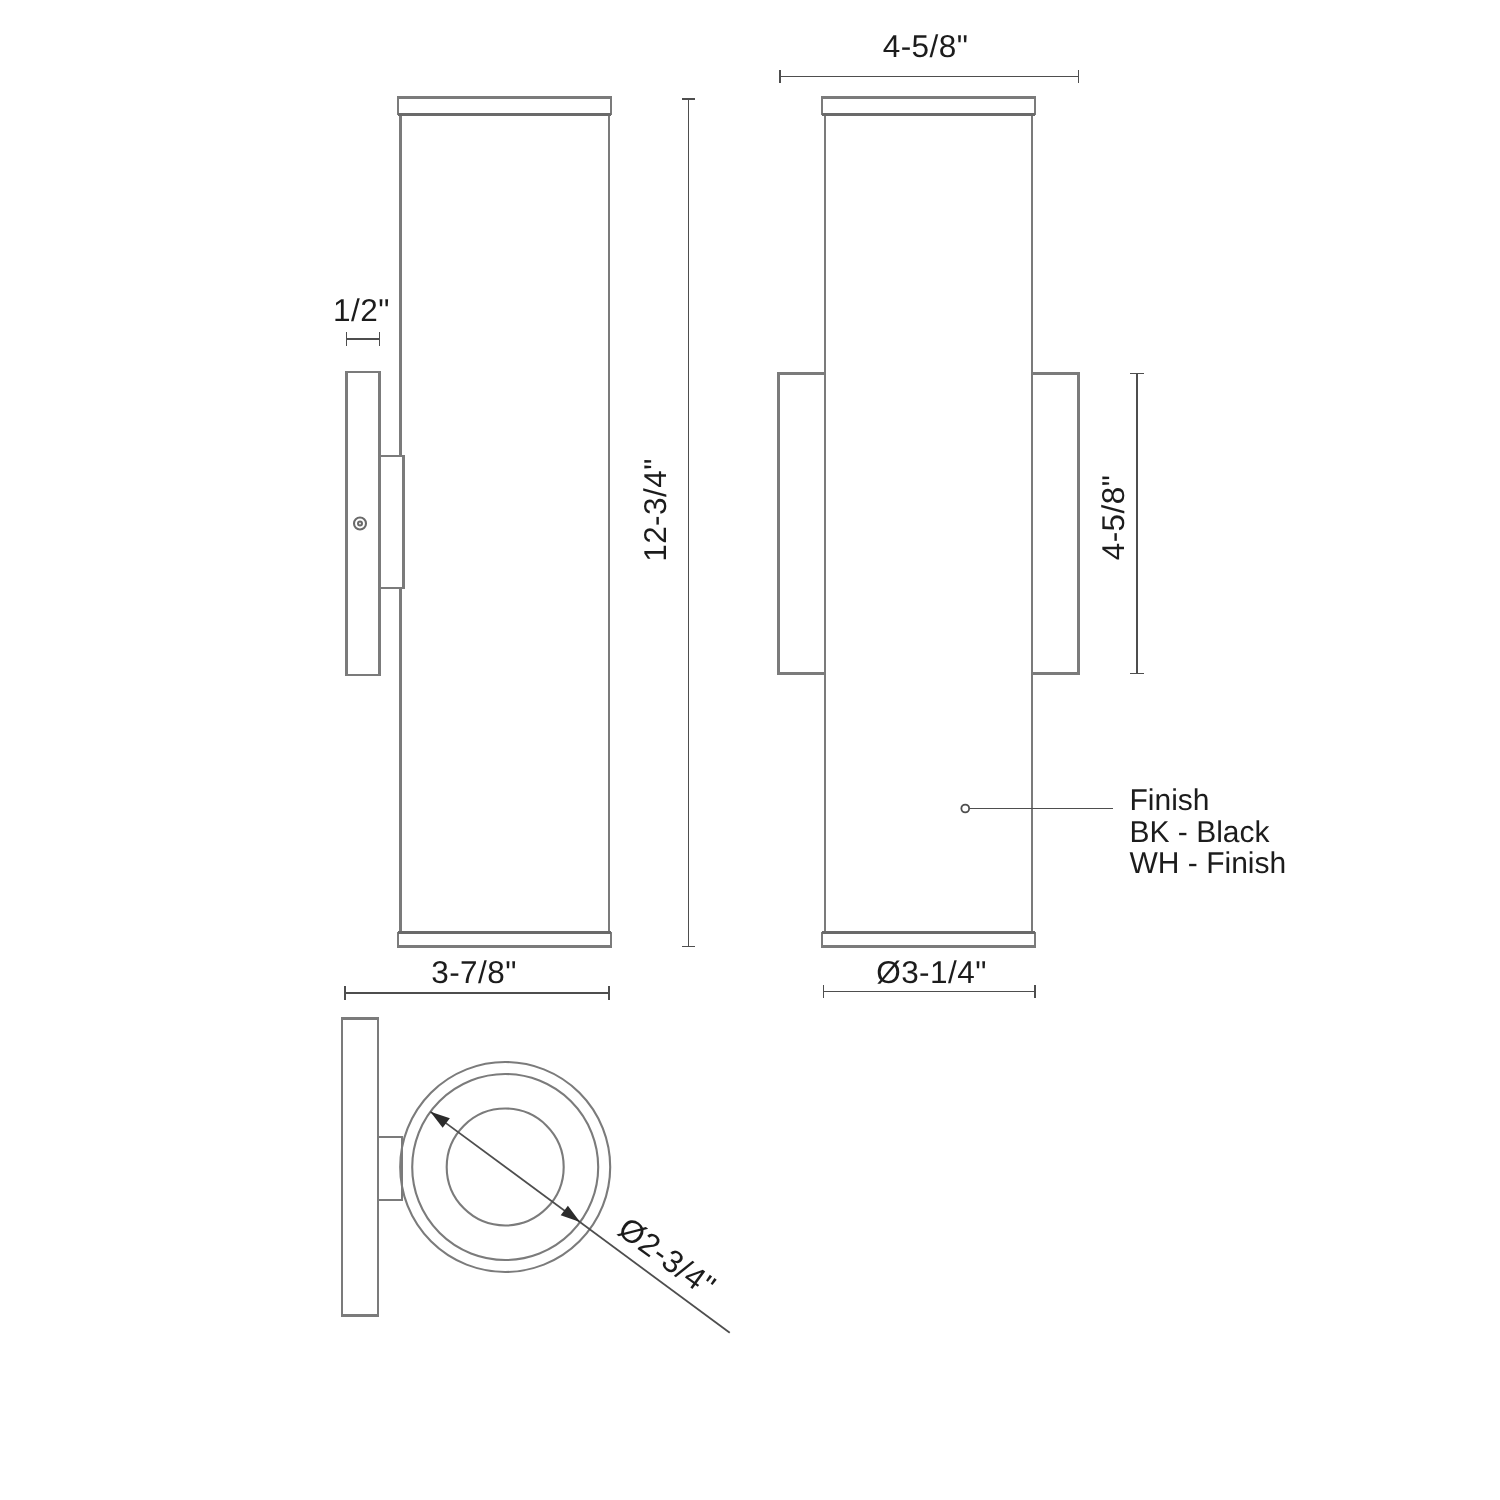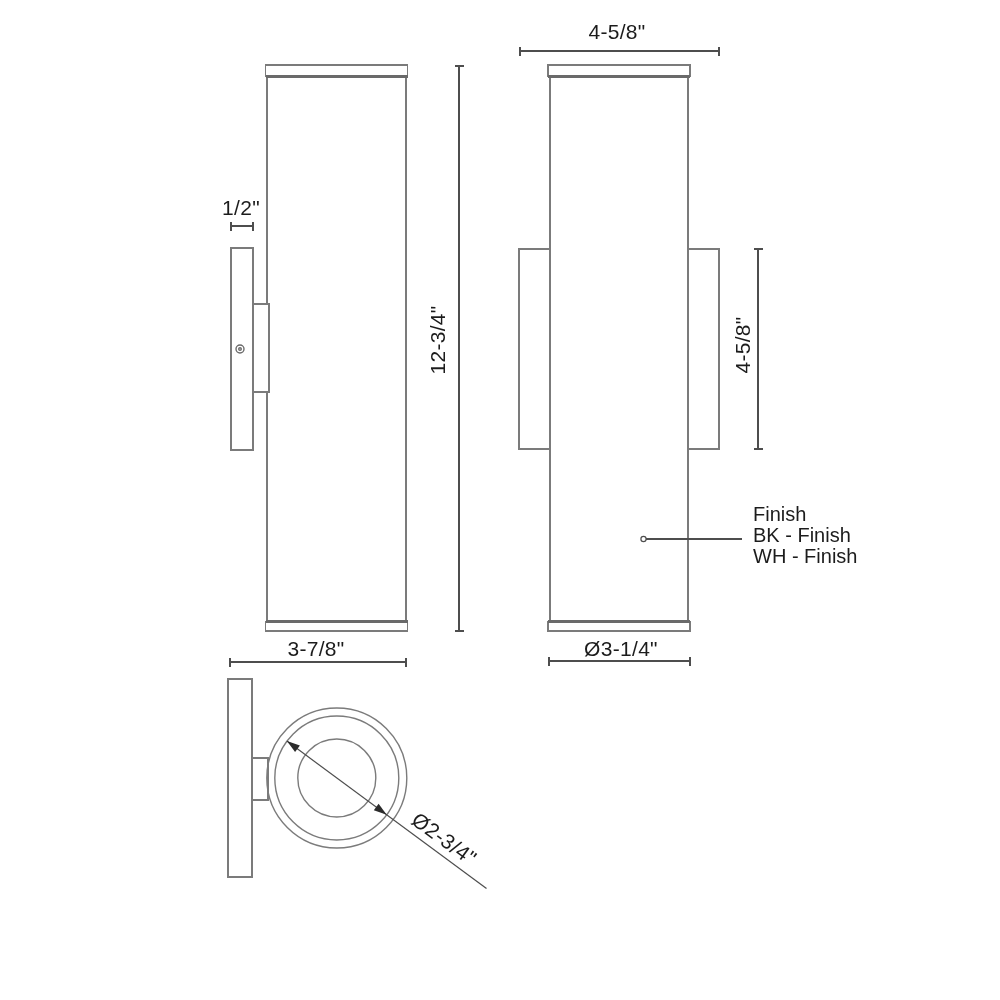--- a/index.html
+++ b/index.html
@@ -137,19 +137,19 @@
   <div class="dim-label rot-ccw" style="left:438px; top:340px;">12-3/4"</div>
 
   <div class="dim-label rot-ccw" style="left:743px; top:345px;">4-5/8"</div>
 
   <div class="dim-label" style="left:316px; top:649px;">3-7/8"</div>
 
   <div class="dim-label" style="left:621px; top:649px;">Ø3-1/4"</div>
 
   <div class="dim-label rot-diag" style="left:444px; top:839px;">Ø2-3/4"</div>
 
-  <div class="note-block" style="left:753px; top:504px;">
+  <div class="note-block" style="left:753px; top:524px;">
     <div>Finish</div>
-    <div>BK - Finish</div>
+    <div>BK - Black</div>
     <div>WH - Finish</div>
   </div>
 
 </div>
 
 </body></html>

